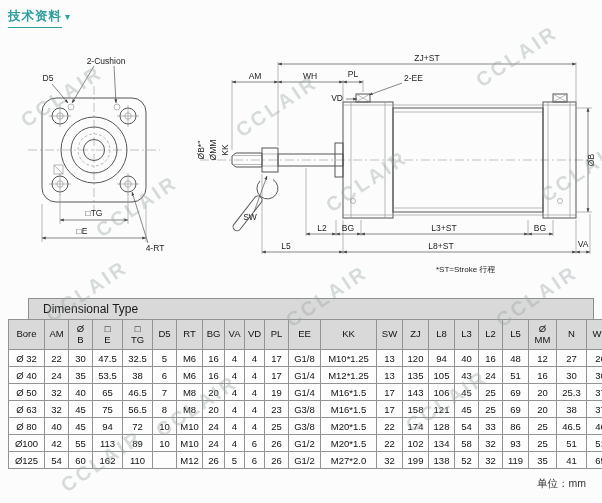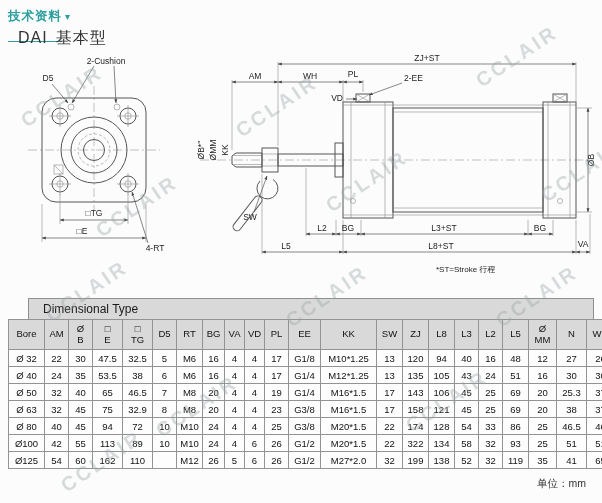--- a/index.html
+++ b/index.html
@@ -1,21 +1,21 @@
 <!DOCTYPE html>
 <html><head>
 <meta charset="utf-8">
 <style>
   * { margin:0; padding:0; box-sizing:border-box; }
   body { font-family: "Liberation Sans", "DejaVu Sans", sans-serif; background:#fff; }
   .page { position:relative; width:602px; height:503px; background:#fcfcfc; overflow:hidden; }
 
   
   .breadcrumb-wrap { position:absolute; top:6px; left:8px; z-index:3; }
-  .breadcrumb { color:#2b9e9e; font-size:12.5px; font-weight:bold; border-bottom:1px solid #2b9e9e; padding-bottom:18px; letter-spacing:1px; }
+  .breadcrumb { color:#2b9e9e; font-size:12.5px; font-weight:bold; border-bottom:1px solid #2b9e9e; padding-bottom:4px; letter-spacing:1px; }
   .breadcrumb-arrow { color:#2b9e9e; font-size:10px; margin-left:3px; }
   .page-title { position:absolute; top:28px; left:18px; z-index:3; font-size:16px; color:#333; letter-spacing:1px; }
   .page-title .model { margin-right:8px; }
 
   
   .wm { position:absolute; z-index:2; color:#98a4a4; opacity:.38; font-size:20px; letter-spacing:3px; transform:rotate(-34deg); pointer-events:none; font-weight:bold; }
 
   
   svg { position:absolute; z-index:1; }
   .ln   { fill:none; stroke:#555; stroke-width:1; }
@@ -34,23 +34,20 @@
   td { background:#fdfdfd; font-size:9.5px; color:#111; height:17px; padding:0; }
   .unit-note { position:absolute; right:16px; top:477px; font-size:10.5px; color:#333; z-index:3; }
 </style>
 </head>
 <body>
 
 <div class="page">
 
   <div class="breadcrumb-wrap">
     <span class="breadcrumb">技术资料</span><span class="breadcrumb-arrow">▾</span>
-  </div>
-  <div class="page-title">
-    <span class="model">DAI</span><span>基本型</span>
   </div>
 
   <span class="wm" style="left:15px;top:85px">CCLAIR</span>
   <span class="wm" style="left:230px;top:95px">CCLAIR</span>
   <span class="wm" style="left:470px;top:45px">CCLAIR</span>
   <span class="wm" style="left:90px;top:195px">CCLAIR</span>
   <span class="wm" style="left:320px;top:170px">CCLAIR</span>
   <span class="wm" style="left:535px;top:160px">CCLAIR</span>
   <span class="wm" style="left:40px;top:280px">CCLAIR</span>
   <span class="wm" style="left:280px;top:285px">CCLAIR</span>
@@ -354,21 +351,21 @@
             <td>69</td>
             <td>20</td>
             <td>25.3</td>
             <td>37</td>
           </tr>
           <tr>
             <td>Ø 63</td>
             <td>32</td>
             <td>45</td>
             <td>75</td>
-            <td>32.9</td>
+            <td>56.5</td>
             <td>8</td>
             <td>M8</td>
             <td>20</td>
             <td>4</td>
             <td>4</td>
             <td>23</td>
             <td>G3/8</td>
             <td>M16*1.5</td>
             <td>17</td>
             <td>158</td>
@@ -412,21 +409,21 @@
             <td>89</td>
             <td>10</td>
             <td>M10</td>
             <td>24</td>
             <td>4</td>
             <td>6</td>
             <td>26</td>
             <td>G1/2</td>
             <td>M20*1.5</td>
             <td>22</td>
-            <td>322</td>
+            <td>102</td>
             <td>134</td>
             <td>58</td>
             <td>32</td>
             <td>93</td>
             <td>25</td>
             <td>51</td>
             <td>51</td>
           </tr>
           <tr>
             <td>Ø125</td>

